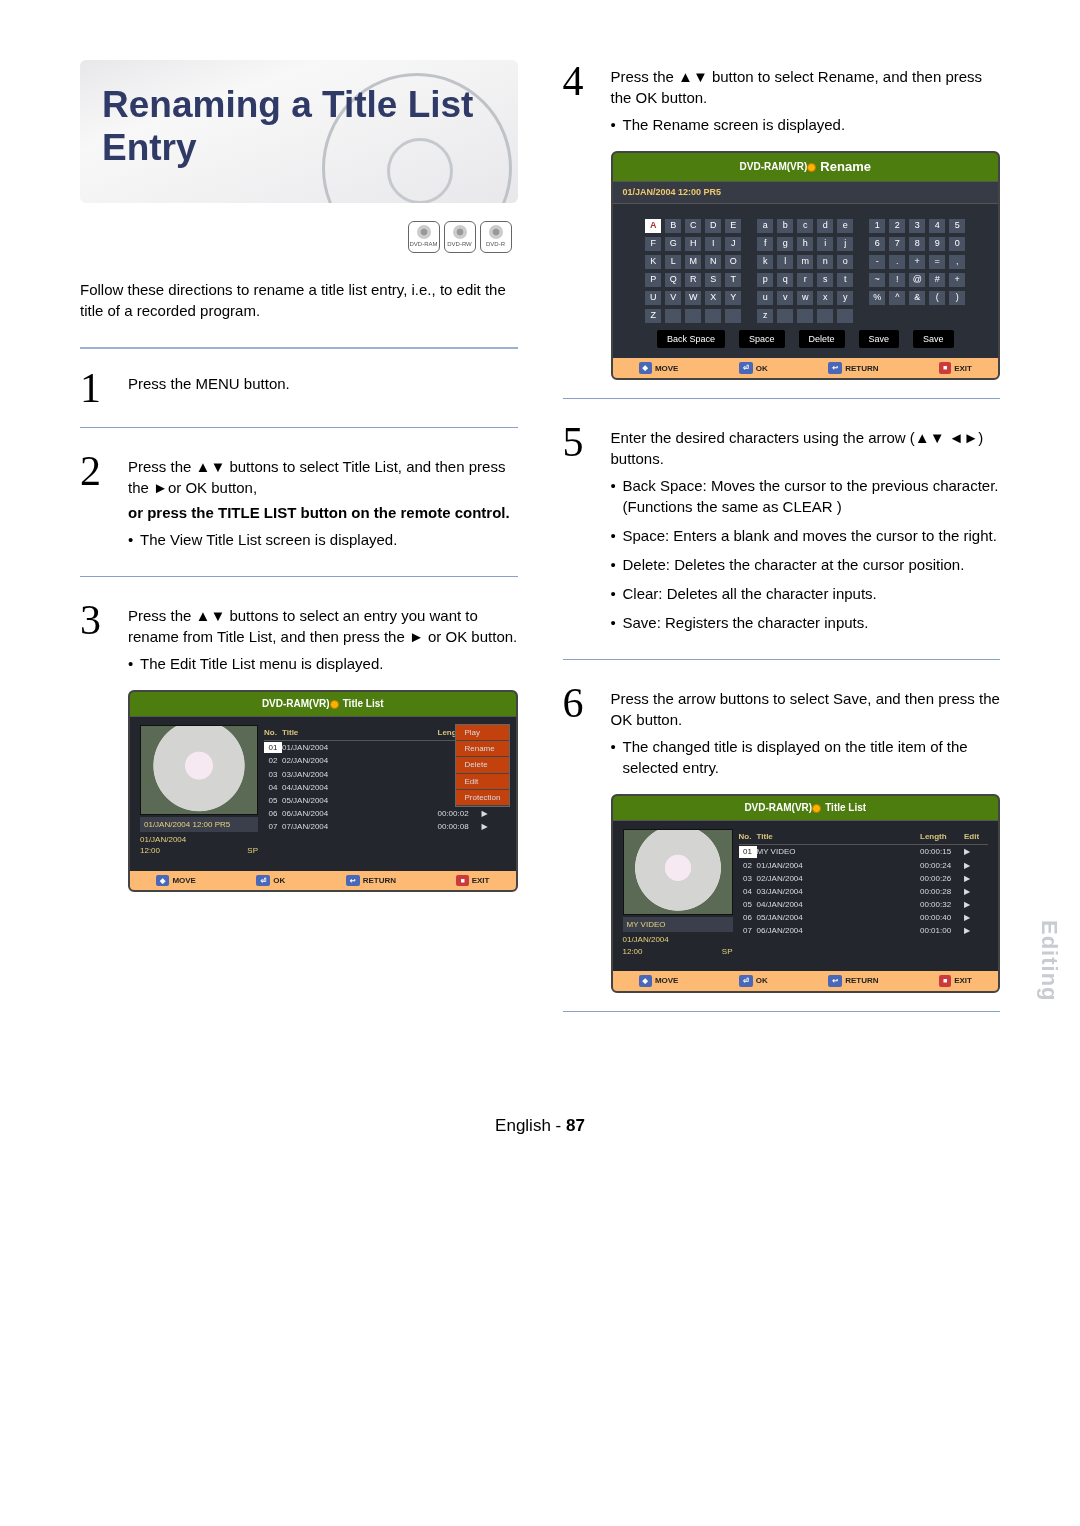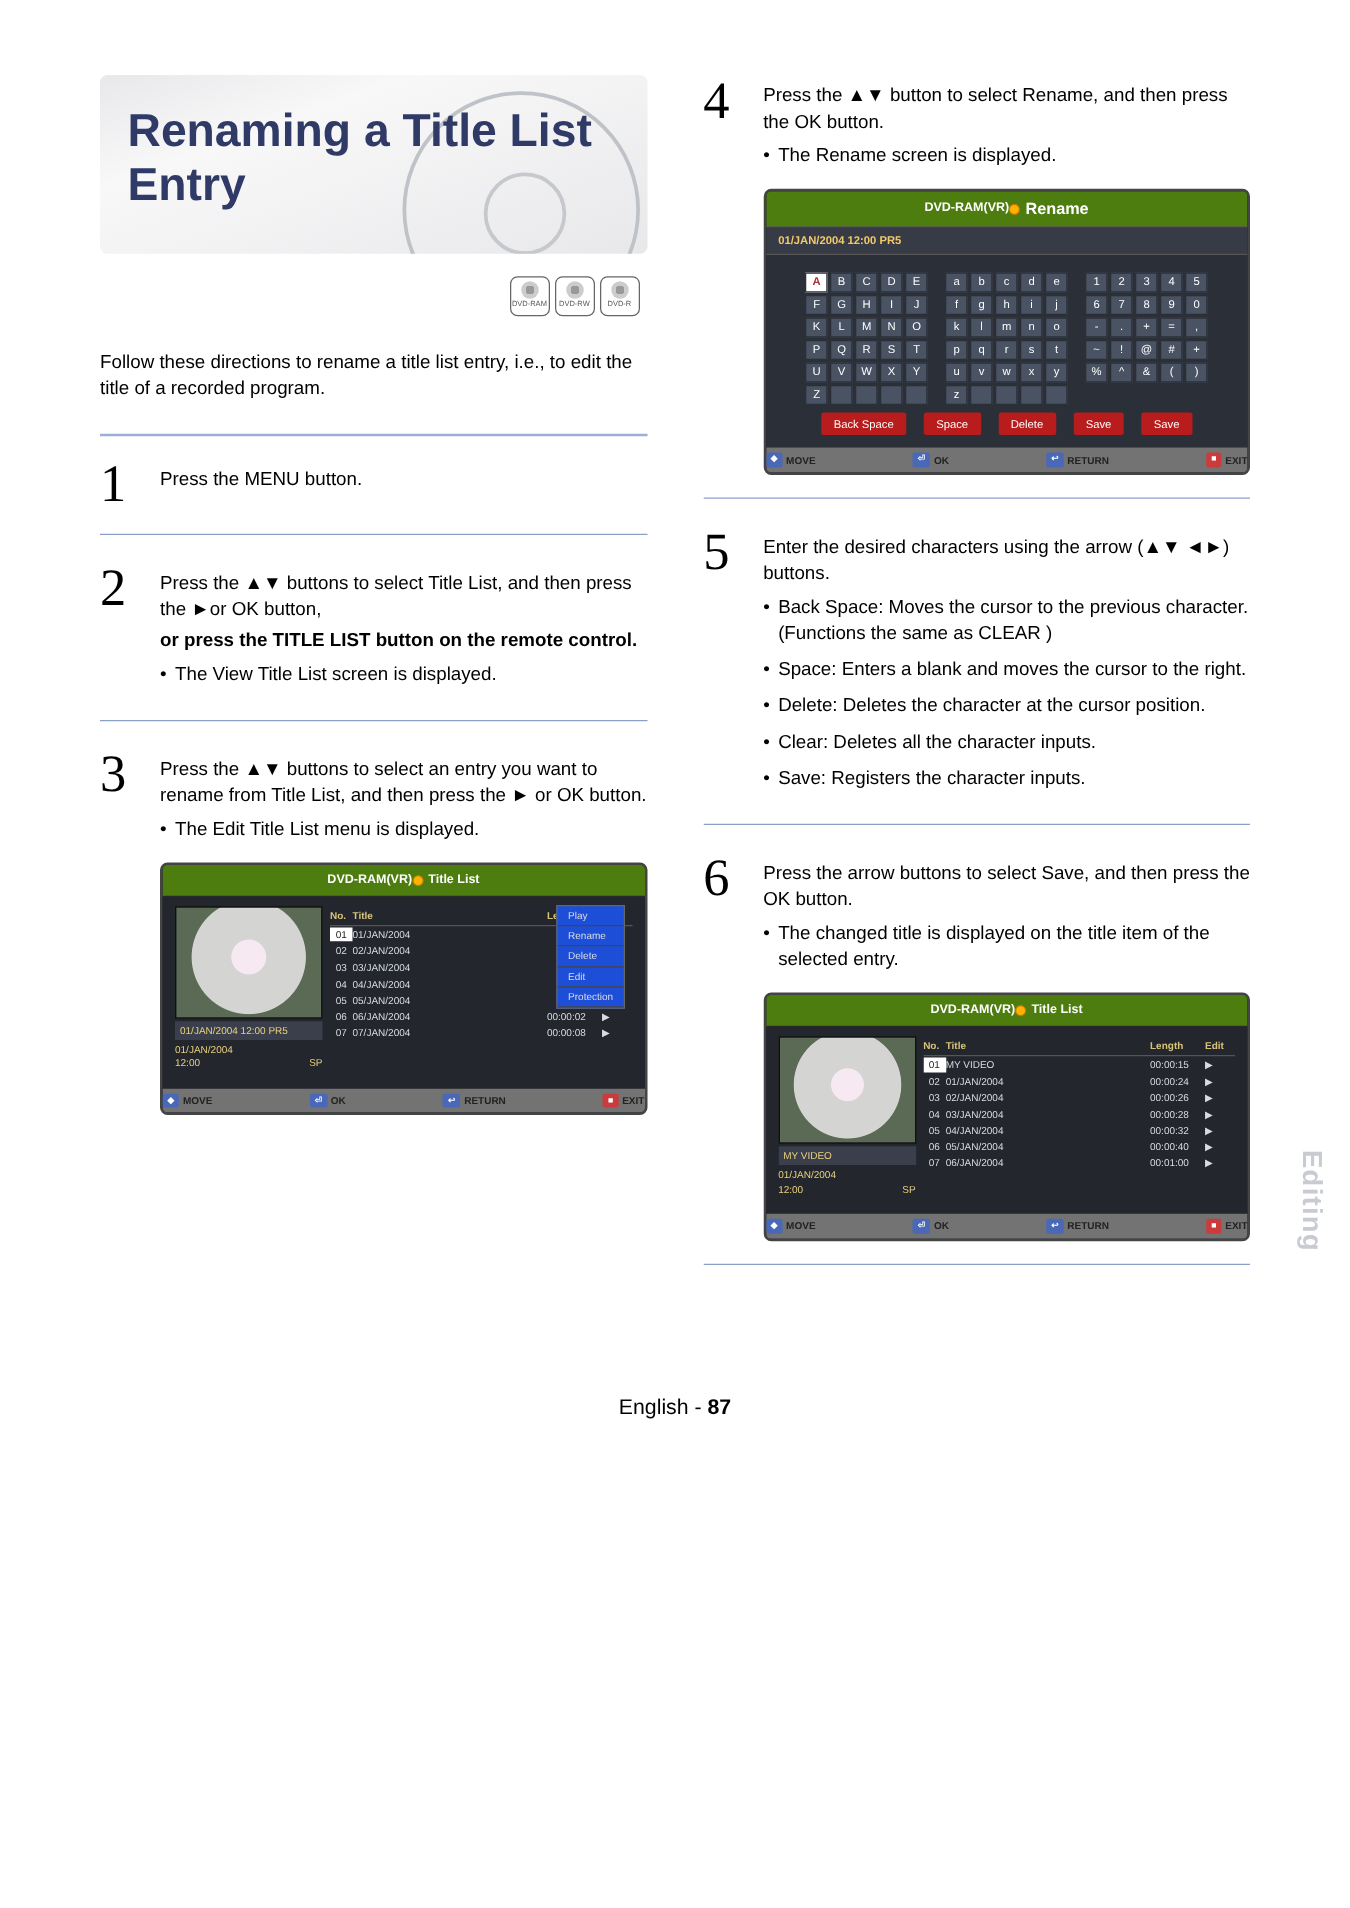--- a/index.html
+++ b/index.html
@@ -137,50 +137,50 @@
     padding: 2px 10px 8px;
     background:#23262d;
     font-size:8px;
     color:#e7d17f;
   }
   .osd-meta .line{ display:flex; justify-content:space-between; }
   .osd-meta .fn { background:#3a3f4b; padding:2px 4px; margin-bottom:2px;}
   .osd-foot {
     display:flex;
     justify-content:space-between;
-    background:#737373;
+    background:#fdba74;
     color:#222;
     font-size:8px;
     font-weight:700;
-    padding:4px 0;
+    padding:4px 26px;
     align-items:center;
   }
   .osd-foot span { display:flex; align-items:center; gap:3px;}
   .osd-foot .k { background:#4a68b8; color:#fff; padding:1px 4px; border-radius:2px; font-size:7px; }
   .osd-foot .kr { background:#cc3b3b; }
   .popup {
     position:absolute;
-    right:16px; top:32px;
-    background:#1d4ed8;
+    right:6px; top:32px;
+    background:#c2410c;
     border:1px solid #666;
     font-size:8px;
     color:#d7dbe2;
     margin-left:36px;
   }
   .popup div{ padding:2px 8px; border-bottom:1px solid #444; }
   .osd-rel { position:relative; }
   
   .kbd-area { padding:14px 10px 10px; background:#2b2f37; }
   .kbd-groups { display:flex; gap:14px; justify-content:center;}
   .kgrid { display:grid; grid-template-columns: repeat(5, 18px); grid-auto-rows:16px; gap:2px;}
   .kgrid.nums { grid-template-columns: repeat(5,18px); grid-template-rows: repeat(4,16px);}
   .key { background:#4a5363; color:#fff; font-size:9px; display:flex;align-items:center;justify-content:center; border:1px solid #2b2f37;}
   .key.sel { background:#fff; color:#a33; font-weight:700;}
   .kbd-row2 { display:flex; gap:14px; justify-content:center; margin-top:6px; font-size:9px;}
-  .kbtn { background:#b91c1c; color:#fff; padding:3px 10px; border-radius:2px; }
+  .kbtn { background:#000000; color:#fff; padding:3px 10px; border-radius:2px; }
   .side-tab {
     position: absolute;
     right: 16px;
     top: 920px;
     writing-mode: vertical-rl;
     font-weight: 700;
     font-size: 22px;
     color: #c8cbd1;
     letter-spacing: 1px;
   }

